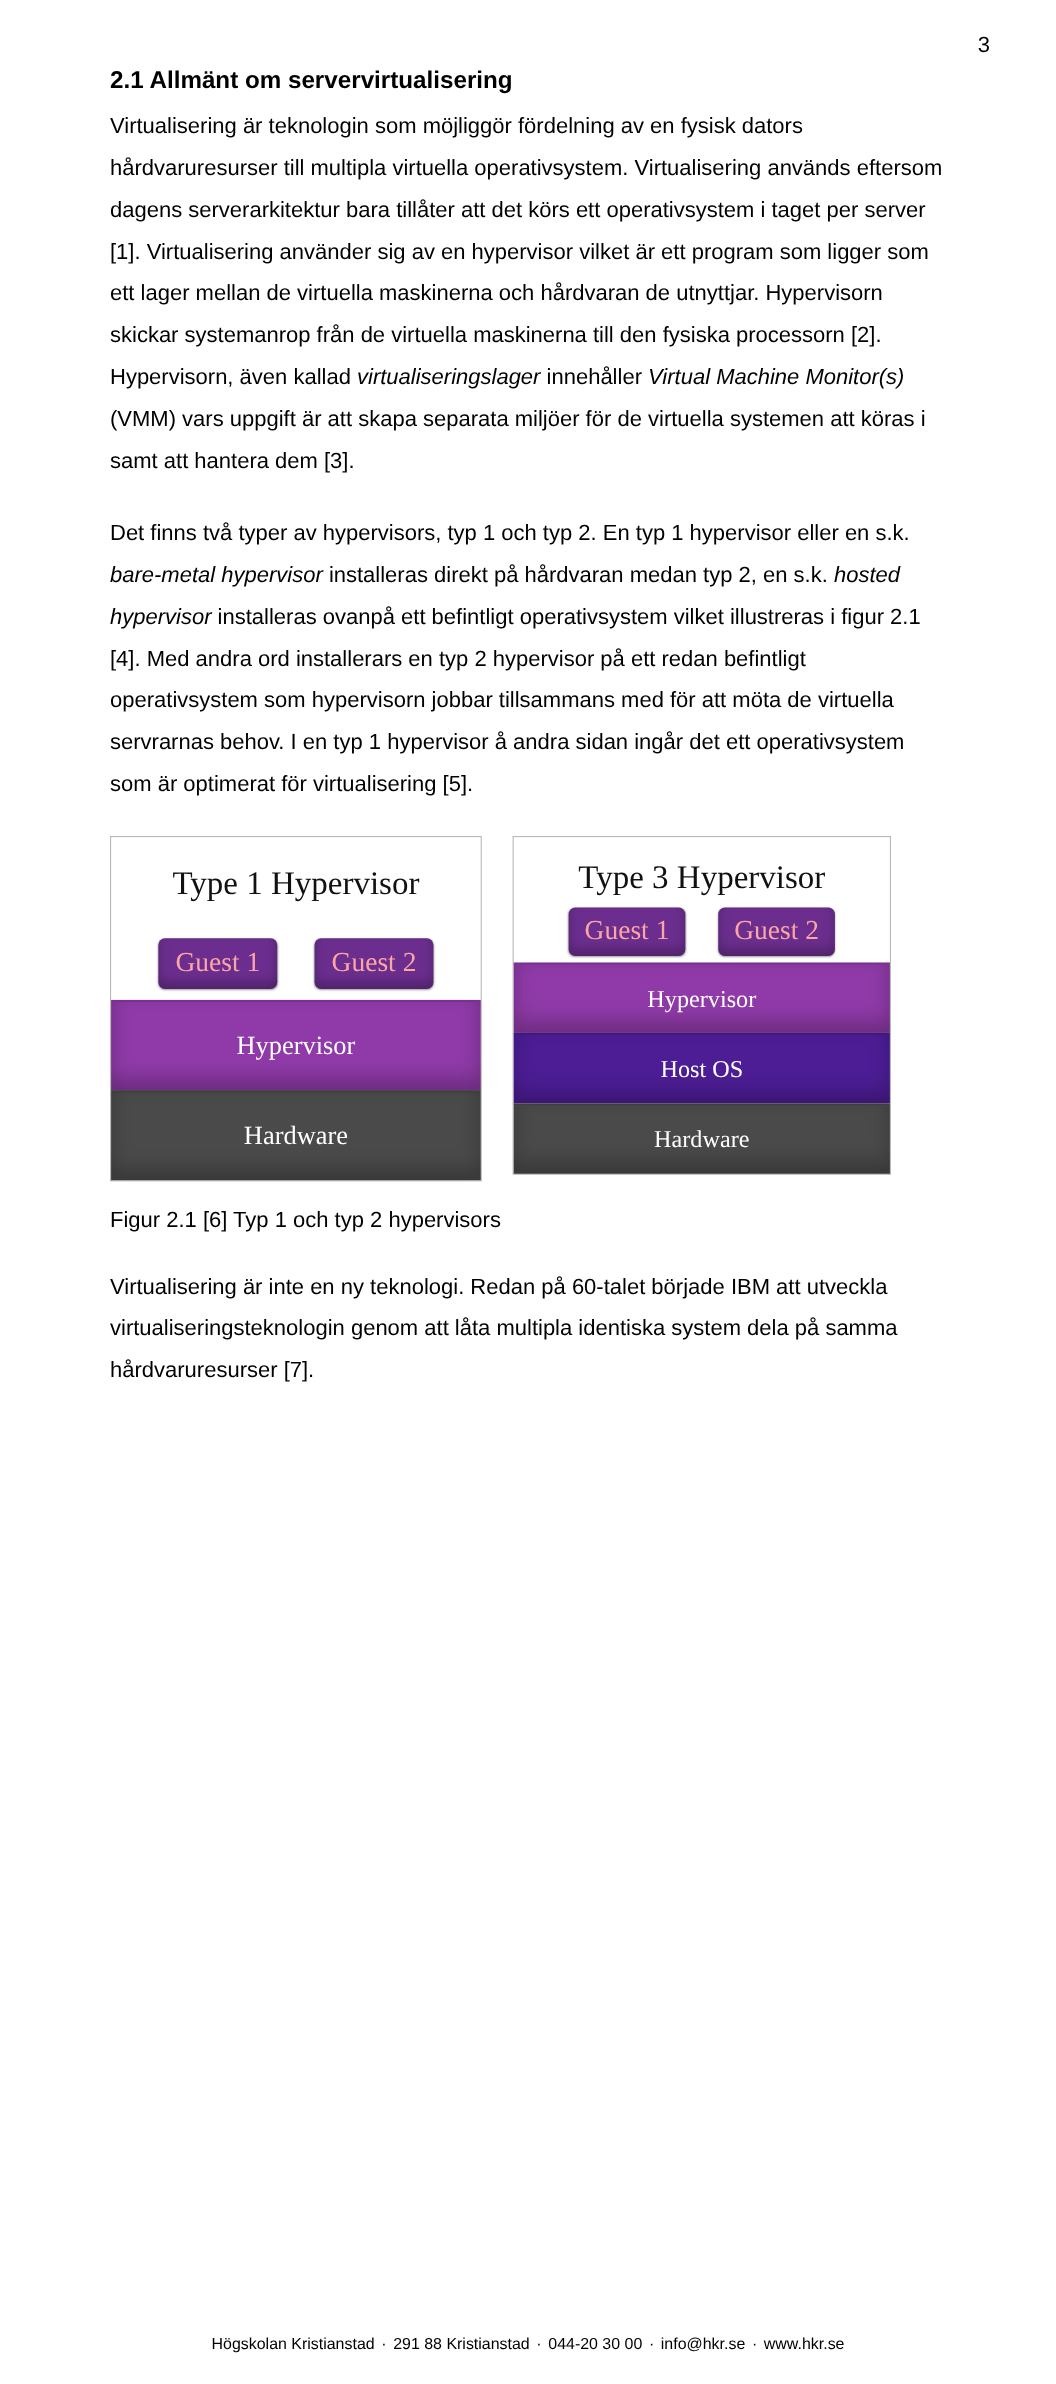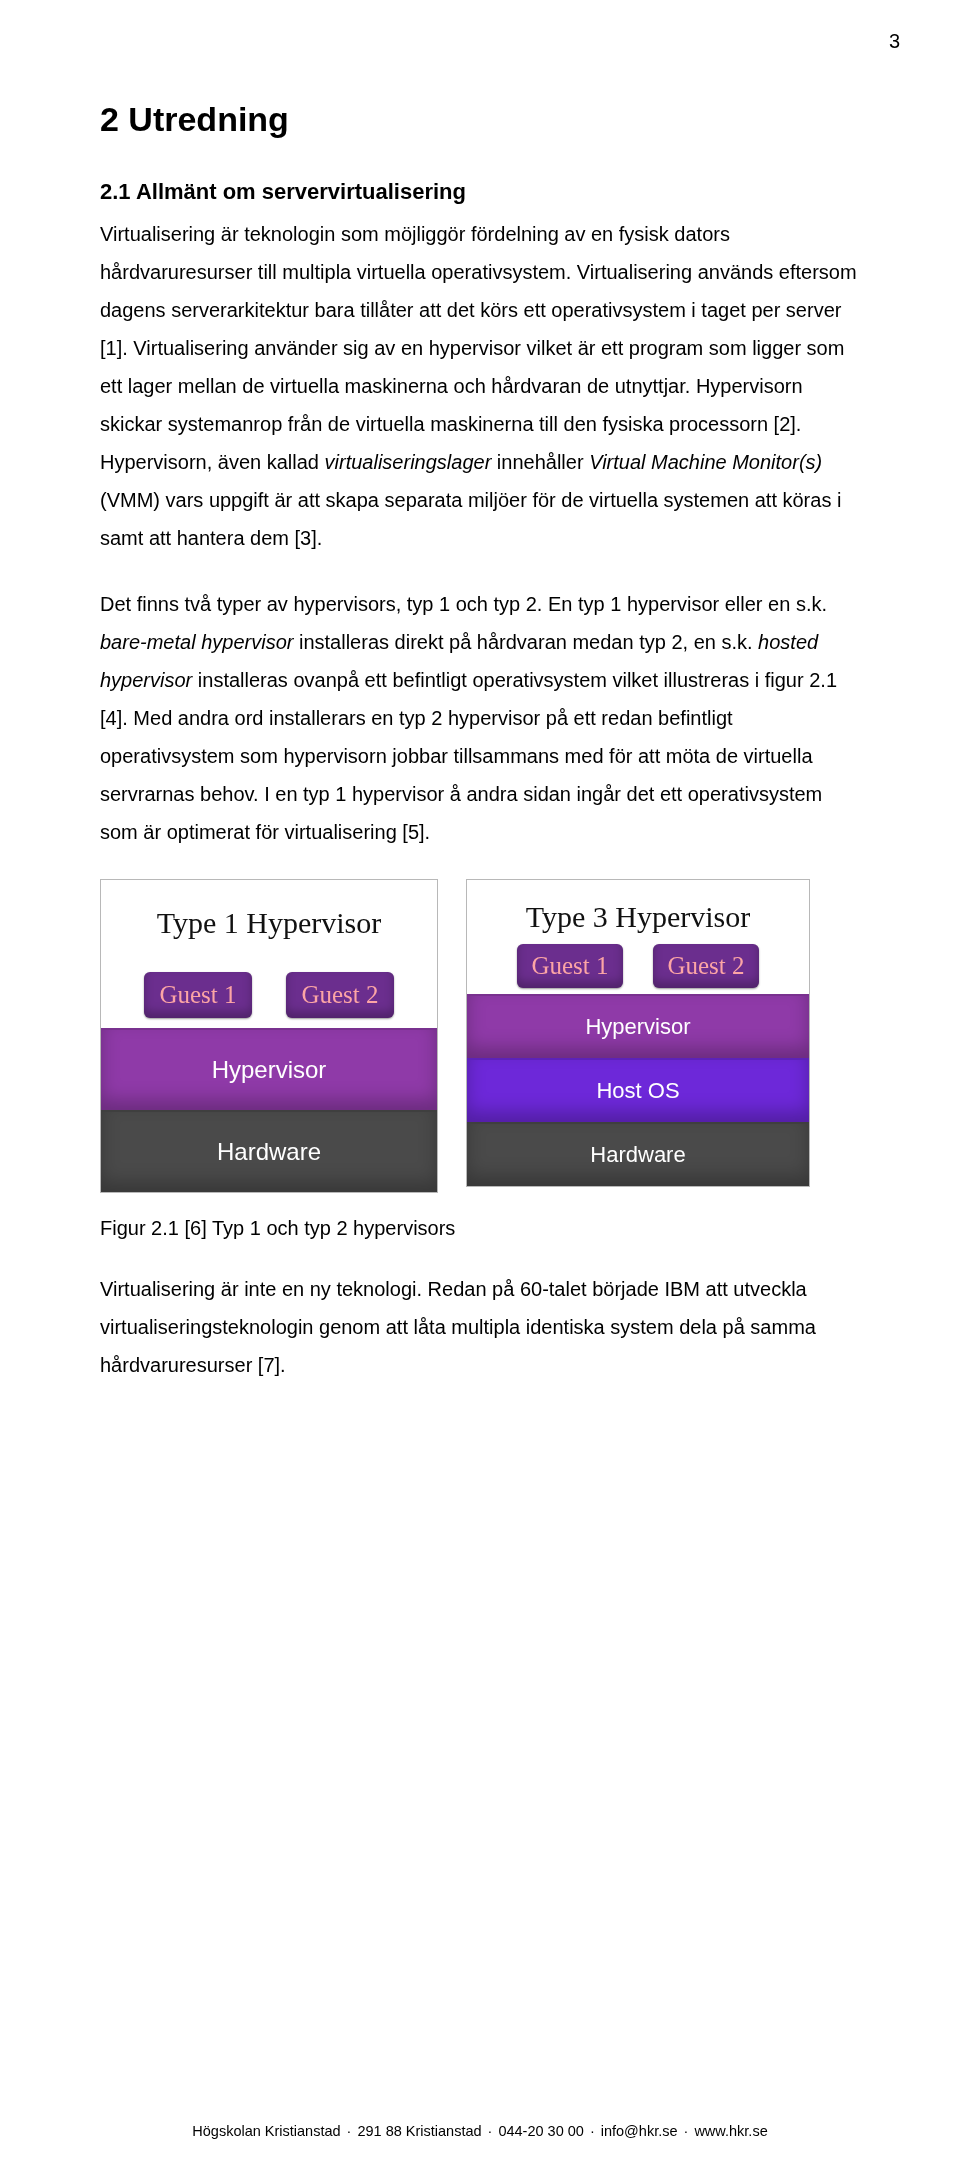--- a/index.html
+++ b/index.html
@@ -76,21 +76,21 @@
     font-size: 25px;
     display: flex;
     align-items: center;
     justify-content: center;
     box-shadow: inset 0 -6px 10px rgba(0,0,0,0.25), 0 1px 2px rgba(0,0,0,0.4);
   }
   .hv-figure.type1 .guest-box { width: 108px; height: 46px; }
   .hv-figure.type2 .guest-box { width: 106px; height: 44px; }
   .layer {
     color: #fff;
-    font-family: Liberation Sans, sans-serif;
+    font-family: Liberation Serif, serif;
     display: flex;
     align-items: center;
     justify-content: center;
     border-top: 2px solid rgba(0,0,0,0.15);
     box-shadow: inset 0 -10px 18px rgba(0,0,0,0.25);
   }
   .hv-figure.type1 .layer { font-size: 24px; height: 80px; }
   .hv-figure.type2 .layer { font-size: 22px; height: 62px; }
   .figure-caption {
     font-size: 20px;
@@ -107,21 +107,20 @@
   }
   .footer .dot { margin: 0 6px; }
 </style>
 </head>
 <body>
 
 <div class="page">
 
   <div class="page-number">3</div>
 
-  <h1 class="title">2 Utredning</h1>
 
   <h2 class="subtitle">2.1 Allmänt om servervirtualisering</h2>
 
   <p class="body">
     <span>Virtualisering är teknologin som möjliggör fördelning av en fysisk dators hårdvaruresurser till multipla virtuella operativsystem. Virtualisering används eftersom dagens serverarkitektur bara tillåter att det körs ett operativsystem i taget per server [1]. Virtualisering använder sig av en hypervisor vilket är ett program som ligger som ett lager mellan de virtuella maskinerna och hårdvaran de utnyttjar. Hypervisorn skickar systemanrop från de virtuella maskinerna till den fysiska processorn [2]. Hypervisorn, även kallad </span><em>virtualiseringslager</em><span> innehåller </span><em>Virtual Machine Monitor(s)</em><span> (VMM) vars uppgift är att skapa separata miljöer för de virtuella systemen att köras i samt att hantera dem [3].</span>
   </p>
 
   <p class="body">
     <span>Det finns två typer av hypervisors, typ 1 och typ 2. En typ 1 hypervisor eller en s.k. </span><em>bare-metal hypervisor</em><span> installeras direkt på hårdvaran medan typ 2, en s.k. </span><em>hosted hypervisor</em><span> installeras ovanpå ett befintligt operativsystem vilket illustreras i figur 2.1 [4]. Med andra ord installerars en typ 2 hypervisor på ett redan befintligt operativsystem som hypervisorn jobbar tillsammans med för att möta de virtuella servrarnas behov. I en typ 1 hypervisor å andra sidan ingår det ett operativsystem som är optimerat för virtualisering [5].</span>
   </p>
@@ -138,21 +137,21 @@
       <div class="layer" style="background:#4a4a4a">Hardware</div>
     </div>
 
     <div class="hv-figure type2">
       <div class="hv-title">Type 3 Hypervisor</div>
       <div class="guest-row">
         <div class="guest-box" style="background:#6b2e8e">Guest 1</div>
         <div class="guest-box" style="background:#6b2e8e">Guest 2</div>
       </div>
       <div class="layer" style="background:#8f3aa8">Hypervisor</div>
-      <div class="layer" style="background:#6d28d9">Host OS</div>
+      <div class="layer" style="background:#4c1d95">Host OS</div>
       <div class="layer" style="background:#4a4a4a">Hardware</div>
     </div>
 
   </div>
 
   <div class="figure-caption">Figur 2.1 [6] Typ 1 och typ 2 hypervisors</div>
 
   <p class="body">Virtualisering är inte en ny teknologi. Redan på 60-talet började IBM att utveckla virtualiseringsteknologin genom att låta multipla identiska system dela på samma hårdvaruresurser [7].</p>
 
   <div class="footer">

